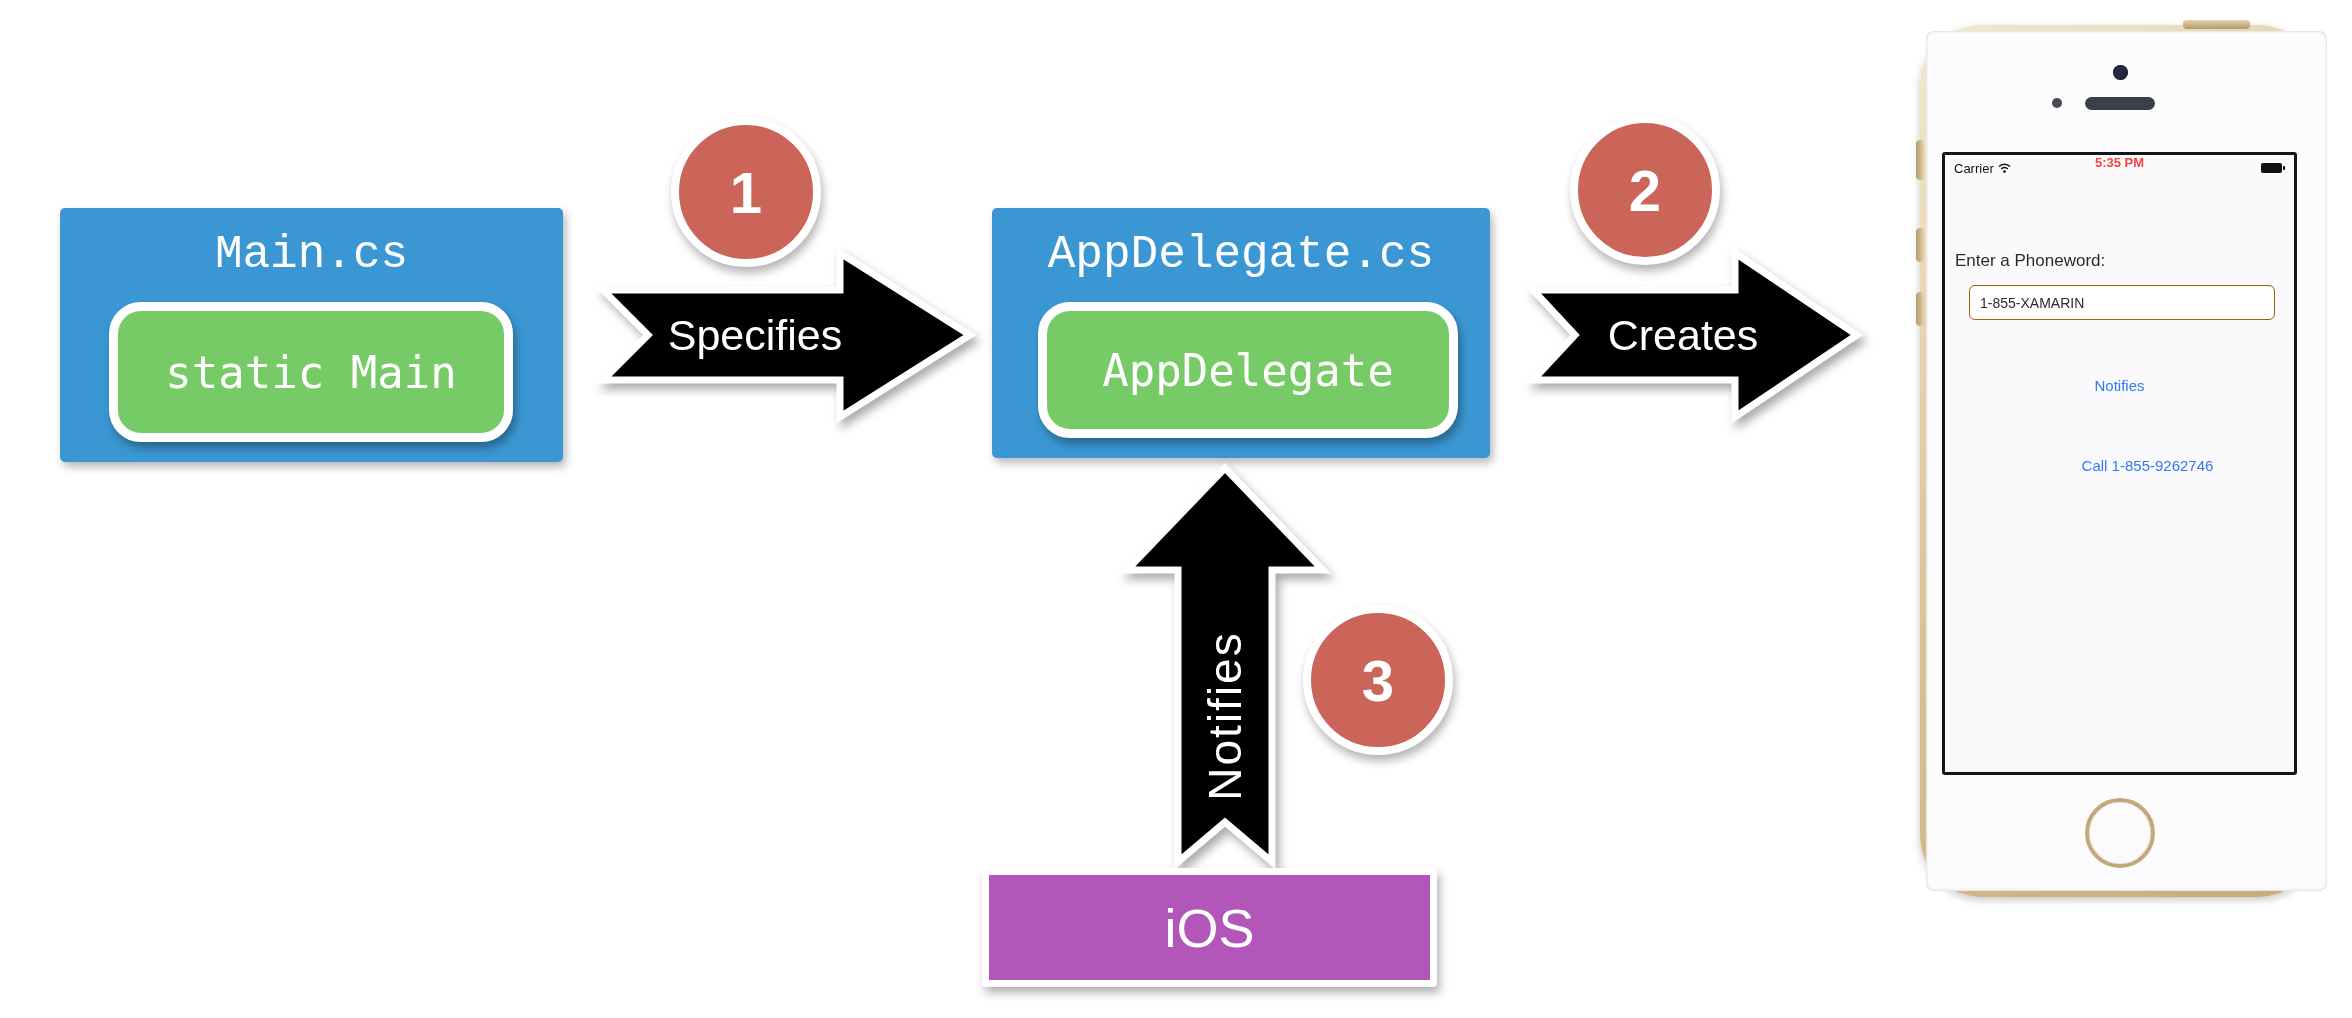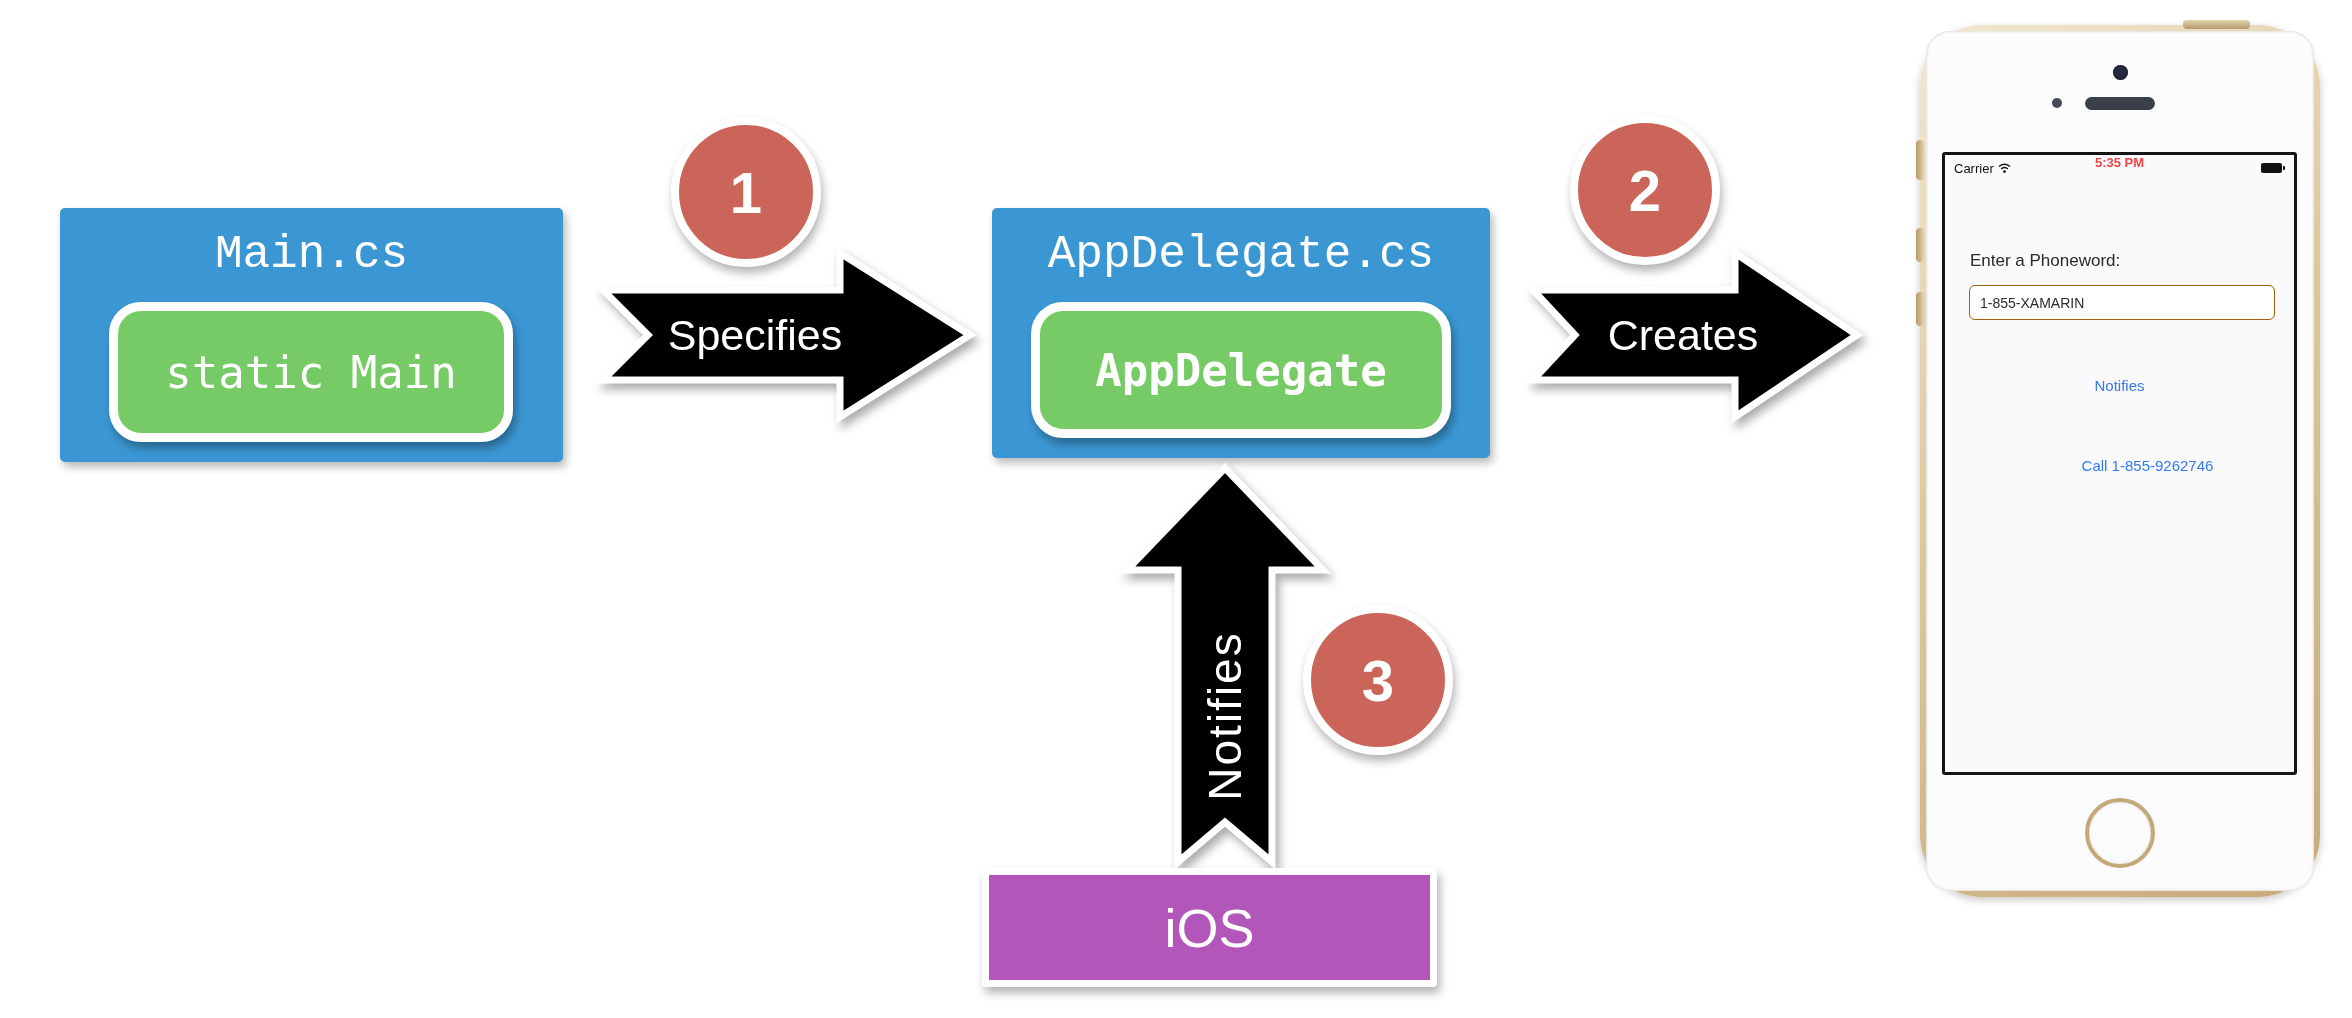--- a/index.html
+++ b/index.html
@@ -18,21 +18,21 @@
   }
   .inner-box{
     position:absolute;box-sizing:border-box;border:9px solid #ffffff;border-radius:32px;
     background:#77CB66;display:flex;align-items:center;justify-content:center;
     color:#fff;font-family:"DejaVu Sans Mono",monospace;font-size:44px;
     box-shadow:3px 6px 8px rgba(0,0,0,.32);white-space:nowrap;
   }
   #main-box{left:60px;top:208px;width:503px;height:254px;}
   #main-inner{left:49px;top:94px;width:404px;height:140px;}
   #appdelegate-box{left:992px;top:208px;width:498px;height:250px;}
-  #appdelegate-inner{left:39px;top:94px;width:420px;height:136px;font-weight:bold;}
+  #appdelegate-inner{left:46px;top:94px;width:420px;height:136px;}
   #ios-box{
     position:absolute;left:982px;top:868px;width:455px;height:119px;box-sizing:border-box;
     border:7px solid #ffffff;border-radius:4px;background:#B257B9;
     display:flex;align-items:center;justify-content:center;color:#fff;font-size:54px;
     box-shadow:3px 6px 10px rgba(0,0,0,.3);
   }
   
   .arrow-svg{position:absolute;overflow:visible;filter:drop-shadow(4px 6px 5px rgba(0,0,0,.33));}
   .arrow-shape{fill:#000000;stroke:#ffffff;stroke-width:7;stroke-linejoin:miter;}
   .arrow-label{fill:#ffffff;font-family:"Liberation Sans",sans-serif;font-size:43px;}
@@ -54,42 +54,43 @@
     position:absolute;left:1920px;top:25px;width:400px;height:872px;box-sizing:border-box;
     border-radius:62px;background:linear-gradient(145deg,#f2e8cf 0%,#ddc79e 45%,#c7ab79 100%);
     padding:6px;box-shadow:0 3px 8px rgba(0,0,0,.22);
   }
   .phone-nub{position:absolute;background:linear-gradient(90deg,#b29a6c,#e3d2ab);border-radius:4px;}
   #nub-mute{left:-4px;top:115px;width:8px;height:40px;}
   #nub-vol-up{left:-4px;top:203px;width:8px;height:34px;}
   #nub-vol-down{left:-4px;top:267px;width:8px;height:34px;}
   #nub-power{top:-5px;left:263px;width:67px;height:9px;background:linear-gradient(180deg,#e3d2ab,#b29a6c);}
   #phone-body{
-    position:relative;width:100%;height:100%;border-radius:24px;background:#fcfcfe;
+    position:relative;width:100%;height:100%;border-radius:8px;background:#fcfcfe;
     box-shadow:inset 0 0 3px rgba(160,140,95,.5);
+    padding-left:13px;
   }
   #camera-dot{position:absolute;left:187px;top:34px;width:15px;height:15px;border-radius:50%;
     background:#222a3e;box-shadow:inset 0 0 2px #000;}
   #sensor-dot{position:absolute;left:126px;top:67px;width:10px;height:10px;border-radius:50%;background:#454b58;}
   #earpiece{position:absolute;left:159px;top:66px;width:70px;height:13px;border-radius:7px;background:#3a4049;}
   #screen{
     position:absolute;left:16px;top:121px;width:355px;height:623px;box-sizing:border-box;
     border:3px solid #151515;border-radius:3px;background:#fafafc;
   }
   #statusbar{
     position:absolute;left:0;top:0;width:100%;height:26px;box-sizing:border-box;
     display:flex;align-items:center;justify-content:space-between;padding:0 9px;
     font-size:13px;color:#111;
   }
   #statusbar .carrier-wrap{display:flex;align-items:center;gap:4px;}
   #status-time{position:absolute;left:0;right:0;text-align:center;font-size:13px;font-weight:600;color:#ef4444;}
   .battery{display:flex;align-items:center;}
   .battery-body{width:21px;height:10px;background:#111;border-radius:2px;}
   .battery-tip{width:2px;height:4px;background:#111;border-radius:0 1px 1px 0;margin-left:1px;}
-  #prompt-label{position:absolute;left:25px;top:96px;font-size:17px;color:#2b2b2b;}
+  #prompt-label{position:absolute;left:10px;top:96px;font-size:17px;color:#2b2b2b;}
   #phoneword-input{
     position:absolute;left:24px;top:130px;width:306px;height:35px;box-sizing:border-box;
     border:1px solid #a16207;border-radius:6px;background:#ffffff;
     display:flex;align-items:center;
   }
   #phoneword-input span{font-size:14px;color:#2b2b2b;padding-left:10px;}
   #translate-button{position:absolute;left:0;top:222px;width:100%;text-align:center;
     color:#3478F6;font-size:15px;cursor:default;}
   #call-link{position:absolute;left:0;top:302px;width:100%;text-align:center;
     color:#3478F6;font-size:15px;cursor:default;margin-left:28px;}

